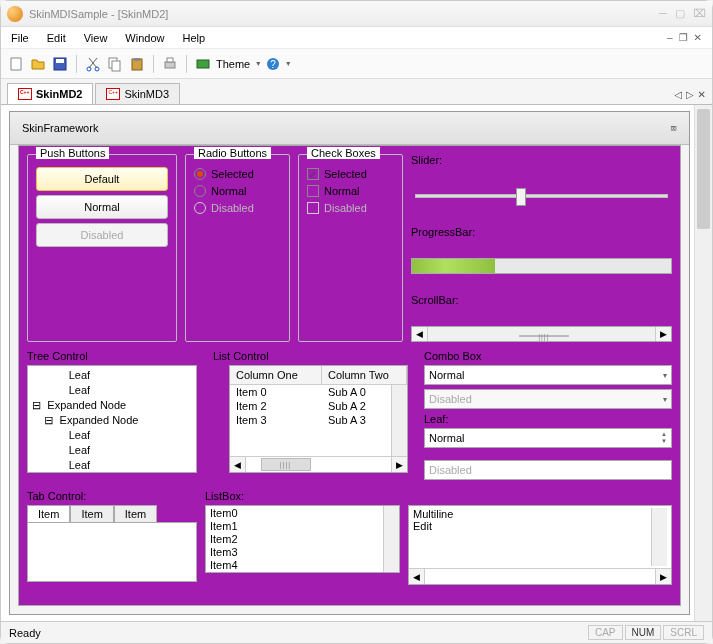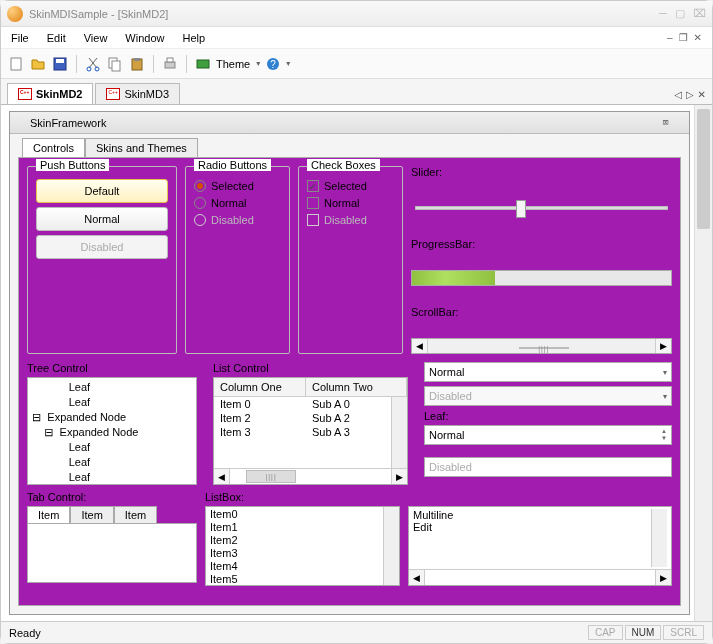--- a/index.html
+++ b/index.html
@@ -21,21 +21,21 @@
 .doc-tab.active { font-weight: bold; }
 .doc-tab .doc-ico { width: 14px; height: 12px; background: #fff; border: 1px solid #c00; position: relative; }
 .doc-tab .doc-ico::after { content:"C++"; font-size:5px; color:#c00; position:absolute; top:0; left:1px; }
 .doc-tabs .spacer { flex: 1; }
 .doc-tabs .tab-nav { display: flex; gap: 4px; color: #555; font-size: 10px; padding-bottom: 4px; }
 .client { flex: 1; display: flex; overflow: hidden; }
 .client-inner { flex: 1; padding: 6px 4px 6px 8px; overflow: hidden; }
 .client-scroll { width: 18px; background: #f0f0f0; border-left: 1px solid #ddd; position: relative; }
 .client-scroll .thumb { position: absolute; left: 2px; right: 2px; top: 4px; height: 120px; background: #ccc; border-radius: 2px; }
 .child-window { border: 1px solid #999; background: #f4f4f4; height: 100%; display: flex; flex-direction: column; }
-.child-title { height: 22px; display: flex; align-items: center; padding: 0 20px; background: linear-gradient(#f0f0f0,#e0e0e0); border-bottom: 1px solid #bbb; font-size: 11px; }
+.child-title { height: 33px; display: flex; align-items: center; padding: 0 12px; background: linear-gradient(#f0f0f0,#e0e0e0); border-bottom: 1px solid #bbb; font-size: 11px; }
 .child-title .close-glyph { margin-left: auto; font-family: monospace; color: #666; }
 .inner-tabs { display: flex; padding: 4px 6px 0 12px; }
 .inner-tab { padding: 3px 10px; border: 1px solid #aaa; background: #eee; font-size: 11px; border-bottom: none; }
 .inner-tab.active { background: #fff; }
 .panel { flex: 1; background: #a21caf; margin: 0 8px 8px 8px; border: 1px solid #aaa; padding: 8px; overflow: hidden; }
 .row1 { display: flex; gap: 8px; margin-bottom: 8px; }
 .groupbox { border: 1px solid #bbb; border-radius: 2px; padding: 8px 8px 6px 8px; position: relative; }
 .groupbox > .legend { position: absolute; top: -8px; left: 8px; background: #fff; padding: 0 4px; font-size: 11px; }
 .gb-buttons { width: 150px; }
 .gb-radio { width: 105px; }
@@ -64,21 +64,21 @@
 .sb-thumb { position: absolute; top: 1px; bottom: 1px; left: 40%; width: 50px; background: #ddd; border: 1px solid #bbb; display:flex; align-items:center; justify-content:center; font-size:7px; color:#888; letter-spacing:1px; }
 .row2 { display: flex; gap: 16px; margin-bottom: 6px; }
 .col { display: flex; flex-direction: column; }
 .col .label { margin-bottom: 3px; }
 .col-tree { width: 170px; }
 .col-list { width: 195px; }
 .col-combo { flex: 1; }
 .boxed { border: 1px solid #aaa; background: #fff; font-size: 11px; overflow: hidden; position: relative; }
 .tree { height: 108px; padding: 2px 0; overflow: hidden; }
 .tree-line { white-space: pre; line-height: 15px; padding-left: 4px; font-family: inherit; }
-.listctrl { height: 108px; display: flex; flex-direction: column; }
+.listctrl { height: 108px; display: flex; flex-direction: column; margin-left: 16px; }
 .listctrl .hdr { display: flex; background: #f4f4f4; border-bottom: 1px solid #ccc; }
 .listctrl .hdr div { padding: 3px 6px; border-right: 1px solid #ccc; }
 .listctrl .hdr .c1 { width: 92px; }
 .listctrl .hdr .c2 { flex: 1; }
 .listctrl .body { flex: 1; overflow: hidden; }
 .listctrl .row { display: flex; }
 .listctrl .row div { padding: 1px 6px; }
 .listctrl .row .c1 { width: 92px; }
 .listctrl .row .c2 { flex: 1; }
 .listctrl .vscroll { width: 16px; background: #f0f0f0; border-left: 1px solid #ccc; }
@@ -92,21 +92,21 @@
 .edit.disabled { color: #aaa; }
 .row3 { display: flex; gap: 8px; }
 .col-tab { width: 170px; }
 .col-listbox { width: 195px; }
 .col-multi { flex: 1; }
 .tabctrl { height: 80px; }
 .tabctrl .tabs { display: flex; }
 .tabctrl .tab { padding: 2px 10px; border: 1px solid #aaa; border-bottom: none; background: #eee; font-size: 11px; }
 .tabctrl .tab.active { background: #fff; }
 .tabctrl .page { border: 1px solid #aaa; height: 60px; background: #fff; }
-.listbox { height: 80px; border: 1px solid #aaa; background: #fff; display: flex; }
+.listbox { height: 68px; border: 1px solid #aaa; background: #fff; display: flex; }
 .listbox .items { flex: 1; padding: 1px 4px; overflow: hidden; }
 .listbox .items div { line-height: 13px; }
 .listbox .vscroll { width: 16px; background: #f0f0f0; border-left: 1px solid #ccc; position: relative; }
 .multi { height: 80px; border: 1px solid #aaa; background: #fff; display: flex; flex-direction: column; }
 .multi .content { flex: 1; padding: 2px 4px; display: flex; }
 .multi .text { flex: 1; }
 .multi .vscroll { width: 16px; background: #f0f0f0; border-left: 1px solid #ccc; }
 .multi .hscroll { height: 16px; border-top: 1px solid #ccc; display: flex; }
 .statusbar { height: 22px; border-top: 1px solid #ccc; background: #f4f4f4; display: flex; align-items: center; padding: 0 8px; font-size: 11px; }
 .statusbar .panes { margin-left: auto; display: flex; gap: 2px; }
@@ -219,24 +219,20 @@
     </div>
   </div>
 
   <div class="client">
     <div class="client-inner">
       <div class="child-window">
         <div class="child-title">
           <span>SkinFramework</span>
           <span class="close-glyph">⌧</span>
         </div>
-        <div class="inner-tabs">
-          <div class="inner-tab active">Controls</div>
-          <div class="inner-tab">Skins and Themes</div>
-        </div>
         <div class="panel">
 
           <div class="row1">
             <div class="groupbox gb-buttons">
               <div class="legend">Push Buttons</div>
               <button class="btn default">Default</button>
               <button class="btn">Normal</button>
               <button class="btn disabled">Disabled</button>
             </div>
             <div class="groupbox gb-radio">
@@ -329,20 +325,21 @@
                 <div class="hscroll">
                   <div class="sb-btn">◀</div>
                   <div class="sb-track">
                       <div class="sb-thumb" style="left:10%">||||</div>
                     </div>
                   <div class="sb-btn r">▶</div>
                 </div>
               </div>
             </div>
             <div class="col col-combo">
+              <div class="label">Combo Box</div>
               <div class="combo">
                   <span>Normal</span>
                   <span class="arrow">▾</span>
                 </div>
               <div class="combo disabled">
                   <span>Disabled</span>
                   <span class="arrow">▾</span>
                 </div>
               <div class="label">Leaf:</div>
               <div class="edit">

